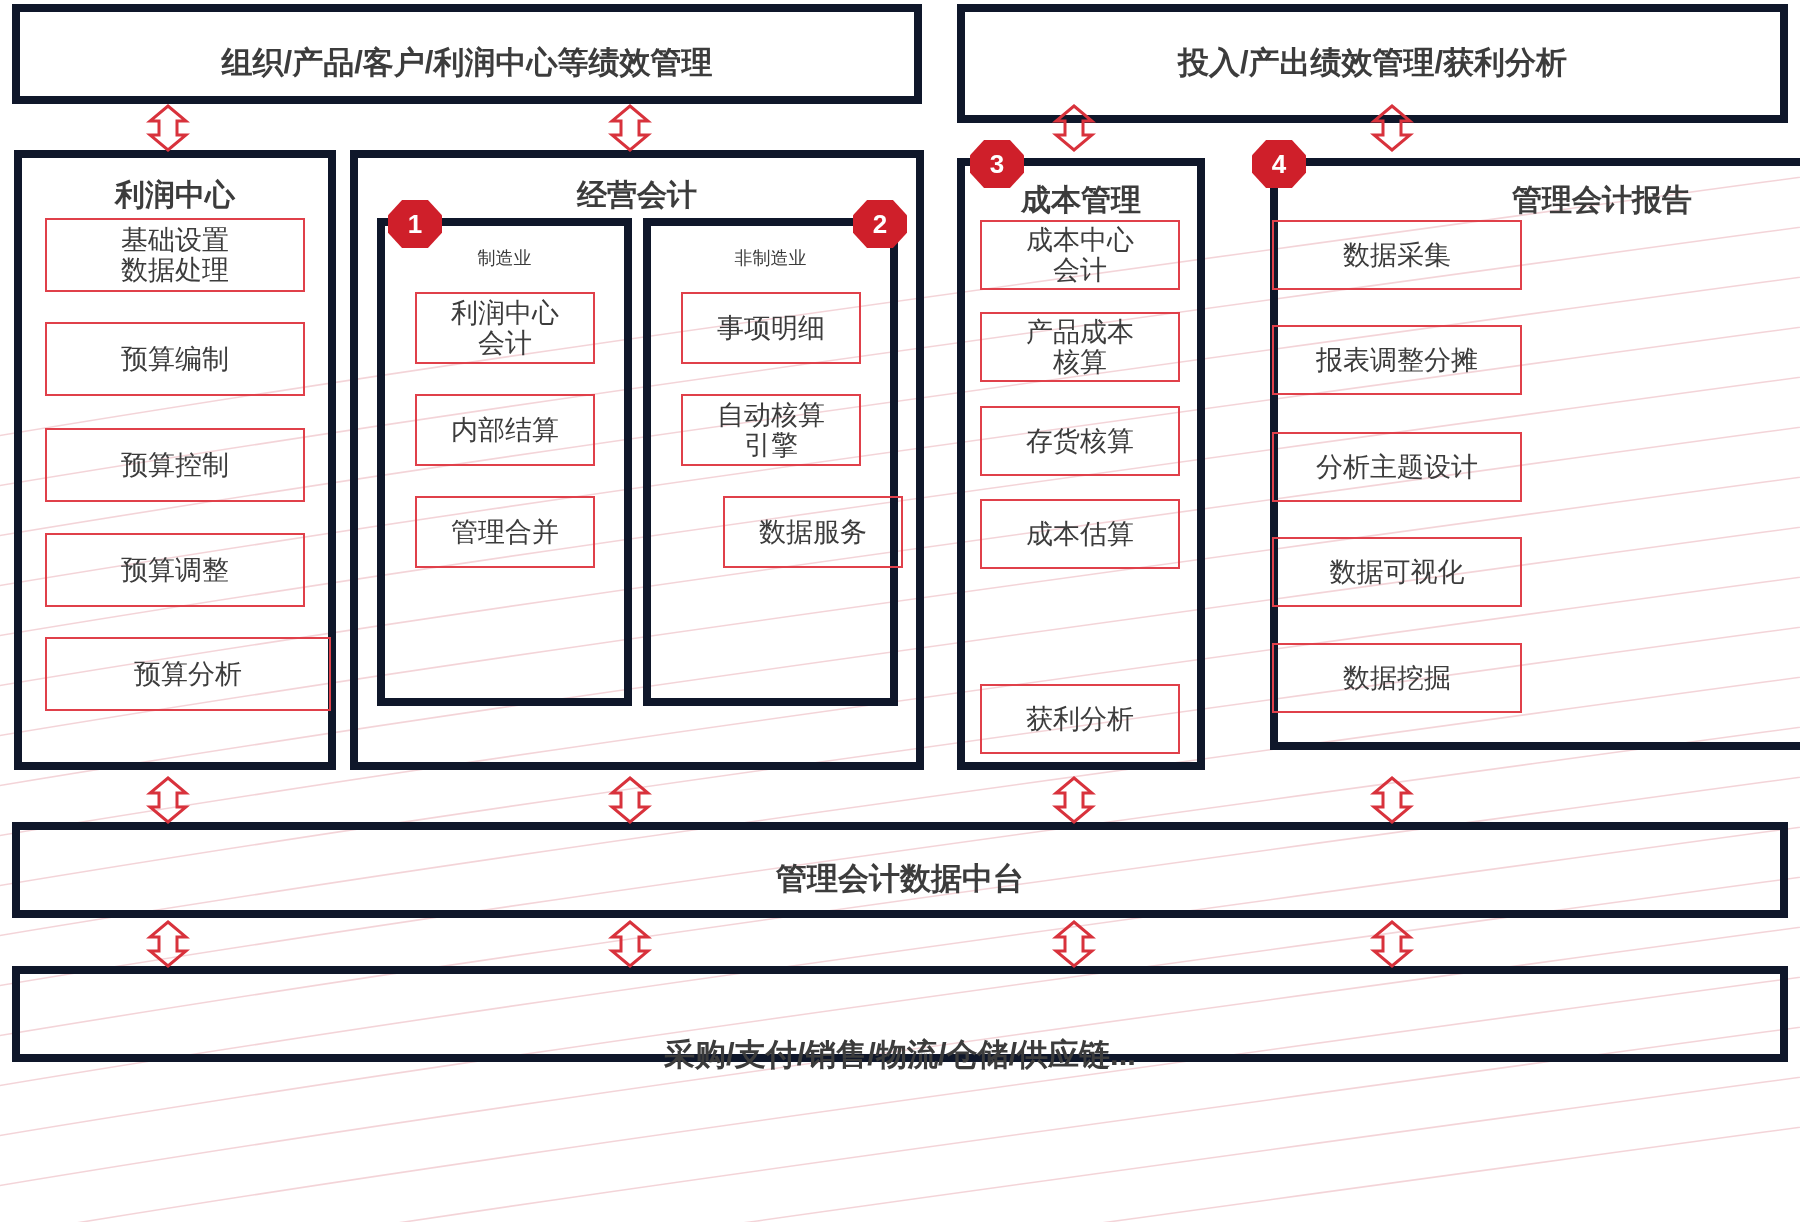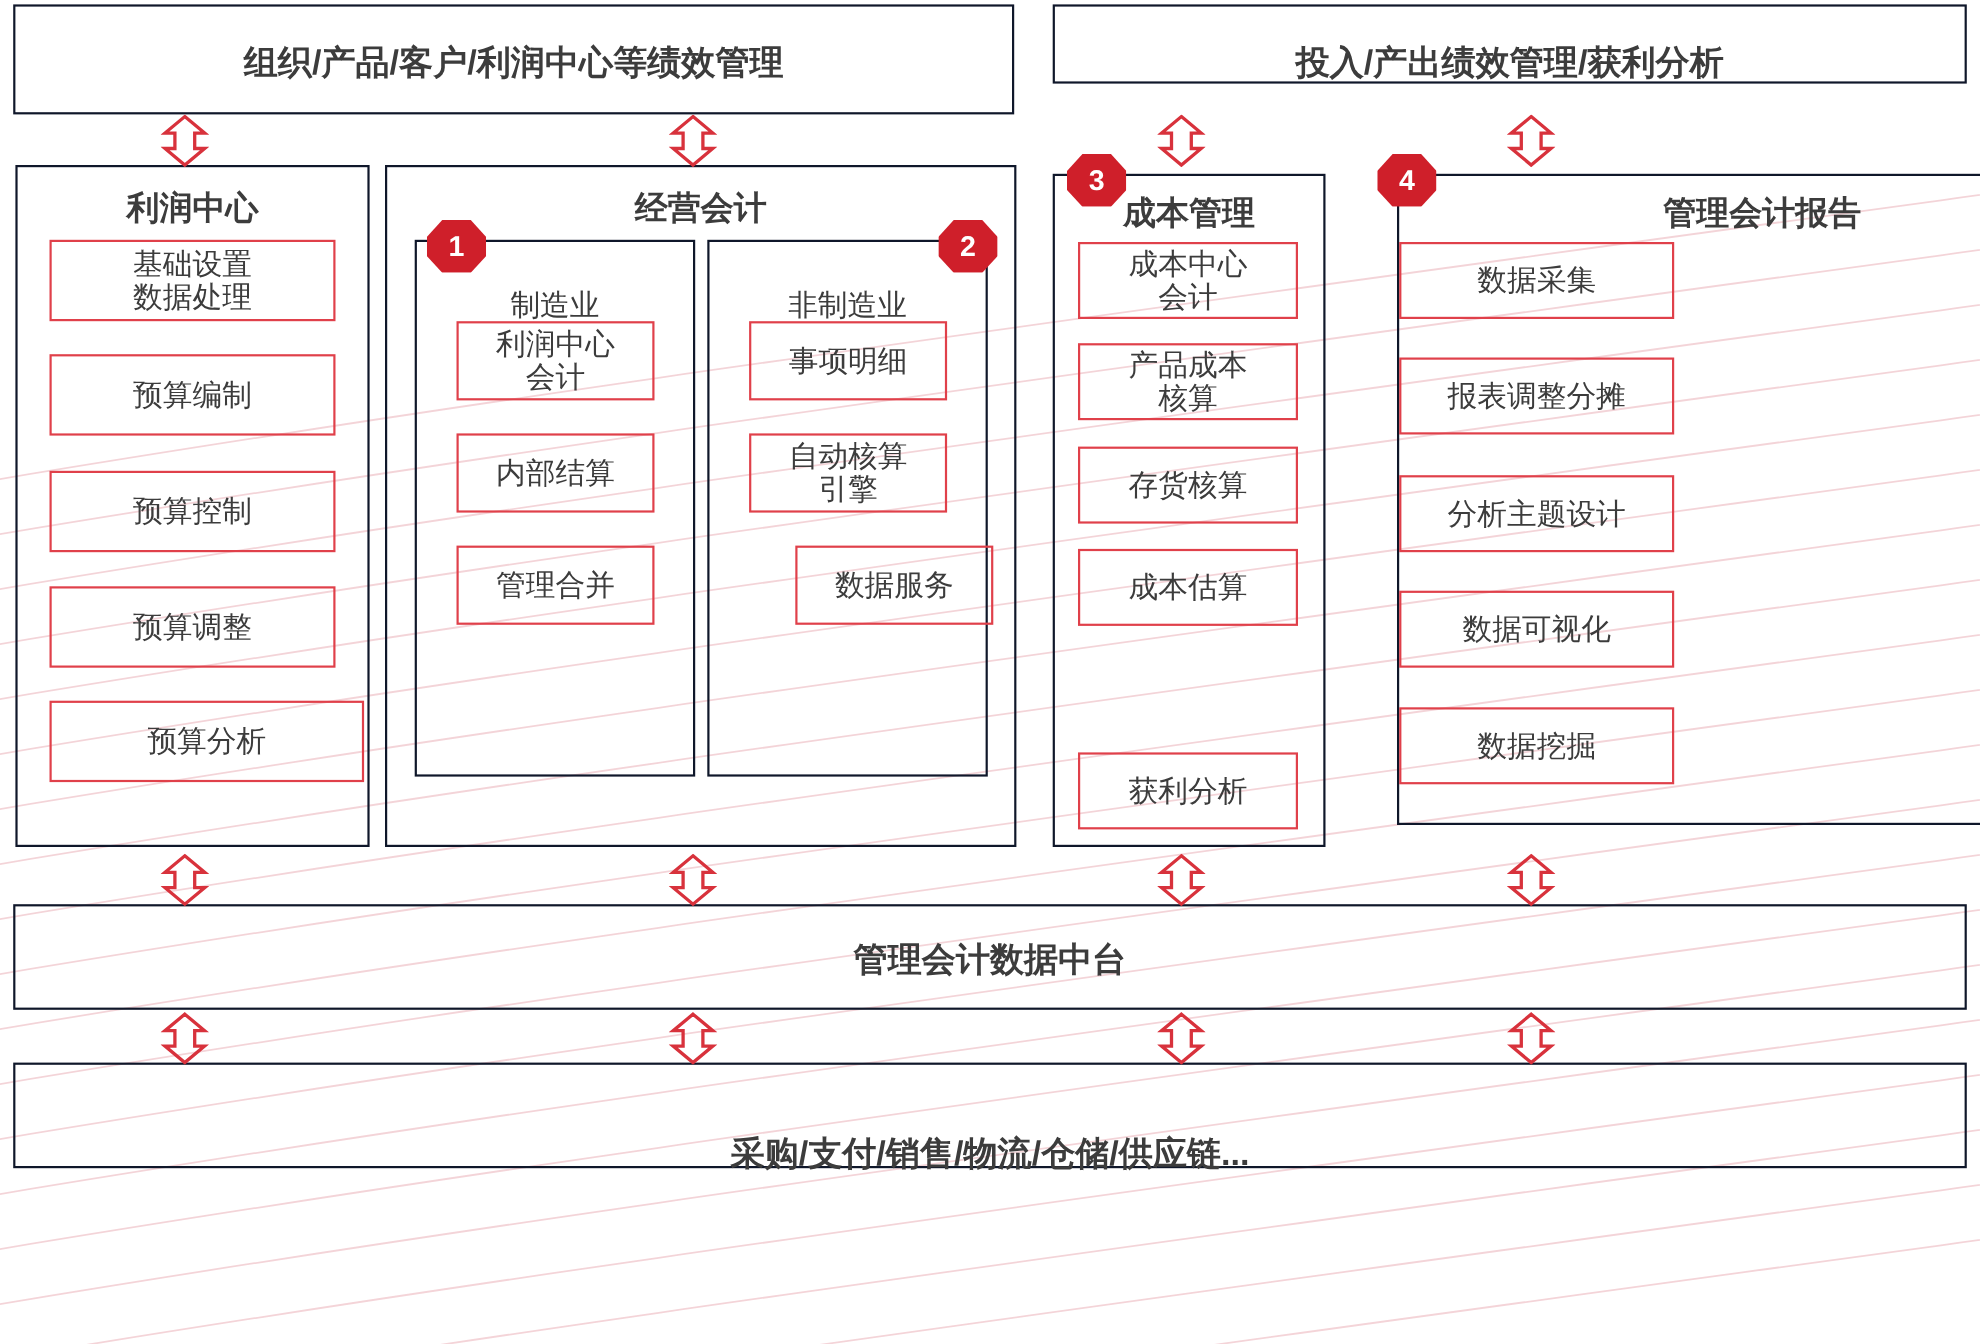--- a/index.html
+++ b/index.html
@@ -25,21 +25,21 @@
   #root {
     position: absolute;
     left: 0; top: 0;
     width: 1800px; height: 1222px;
     z-index: 2;
   }
 
   .box {
     position: absolute;
     box-sizing: border-box;
-    border: 2px solid #0f172a;
+    border: 8px solid #0f172a;
     background: transparent;
   }
 
   .bar-title {
     position: absolute;
     left: 0; right: 0;
     text-align: center;
     font-weight: bold;
     color: #3c3c3c;
     white-space: nowrap;
@@ -54,24 +54,23 @@
     font-size: 30px;
     color: #3c3c3c;
     white-space: nowrap;
   }
 
   .sub-title {
     position: absolute;
     left: 0; right: 0;
     text-align: center;
     font-weight: normal;
-    font-size: 27px;
+    font-size: 18px;
     color: #3c3c3c;
     white-space: nowrap;
-    margin-top: 19px;
   }
 
   
   .cell {
     position: absolute;
     box-sizing: border-box;
     border: 2px solid #e0404a;
     display: flex;
     align-items: center;
     justify-content: center;
@@ -132,21 +131,21 @@
     <path d="M-200 1420 C 300 1330 900 1250 2000 1100"></path>
   </g>
 </svg>
 
 <div id="root">
 
   <div class="box" style="left:12px; top:4px; width:910px; height:100px;">
     <div class="bar-title" style="top:30px; font-size:31px;">组织/产品/客户/利润中心等绩效管理</div>
   </div>
 
-  <div class="box" style="left:957px; top:4px; width:831px; height:72px;">
+  <div class="box" style="left:957px; top:4px; width:831px; height:119px;">
     <div class="bar-title" style="top:30px; font-size:31px;">投入/产出绩效管理/获利分析</div>
   </div>
 
   <div class="arrow" style="left:146px; top:104px;">
     <svg viewBox="0 0 44 48">
         <polygon points="22,2 40,17 31,17 31,31 40,31 22,46 4,31 13,31 13,17 4,17" fill="none" stroke="#d8323c" stroke-width="3" stroke-linejoin="miter"></polygon>
       </svg>
   </div>
   <div class="arrow" style="left:608px; top:104px;">
     <svg viewBox="0 0 44 48">

